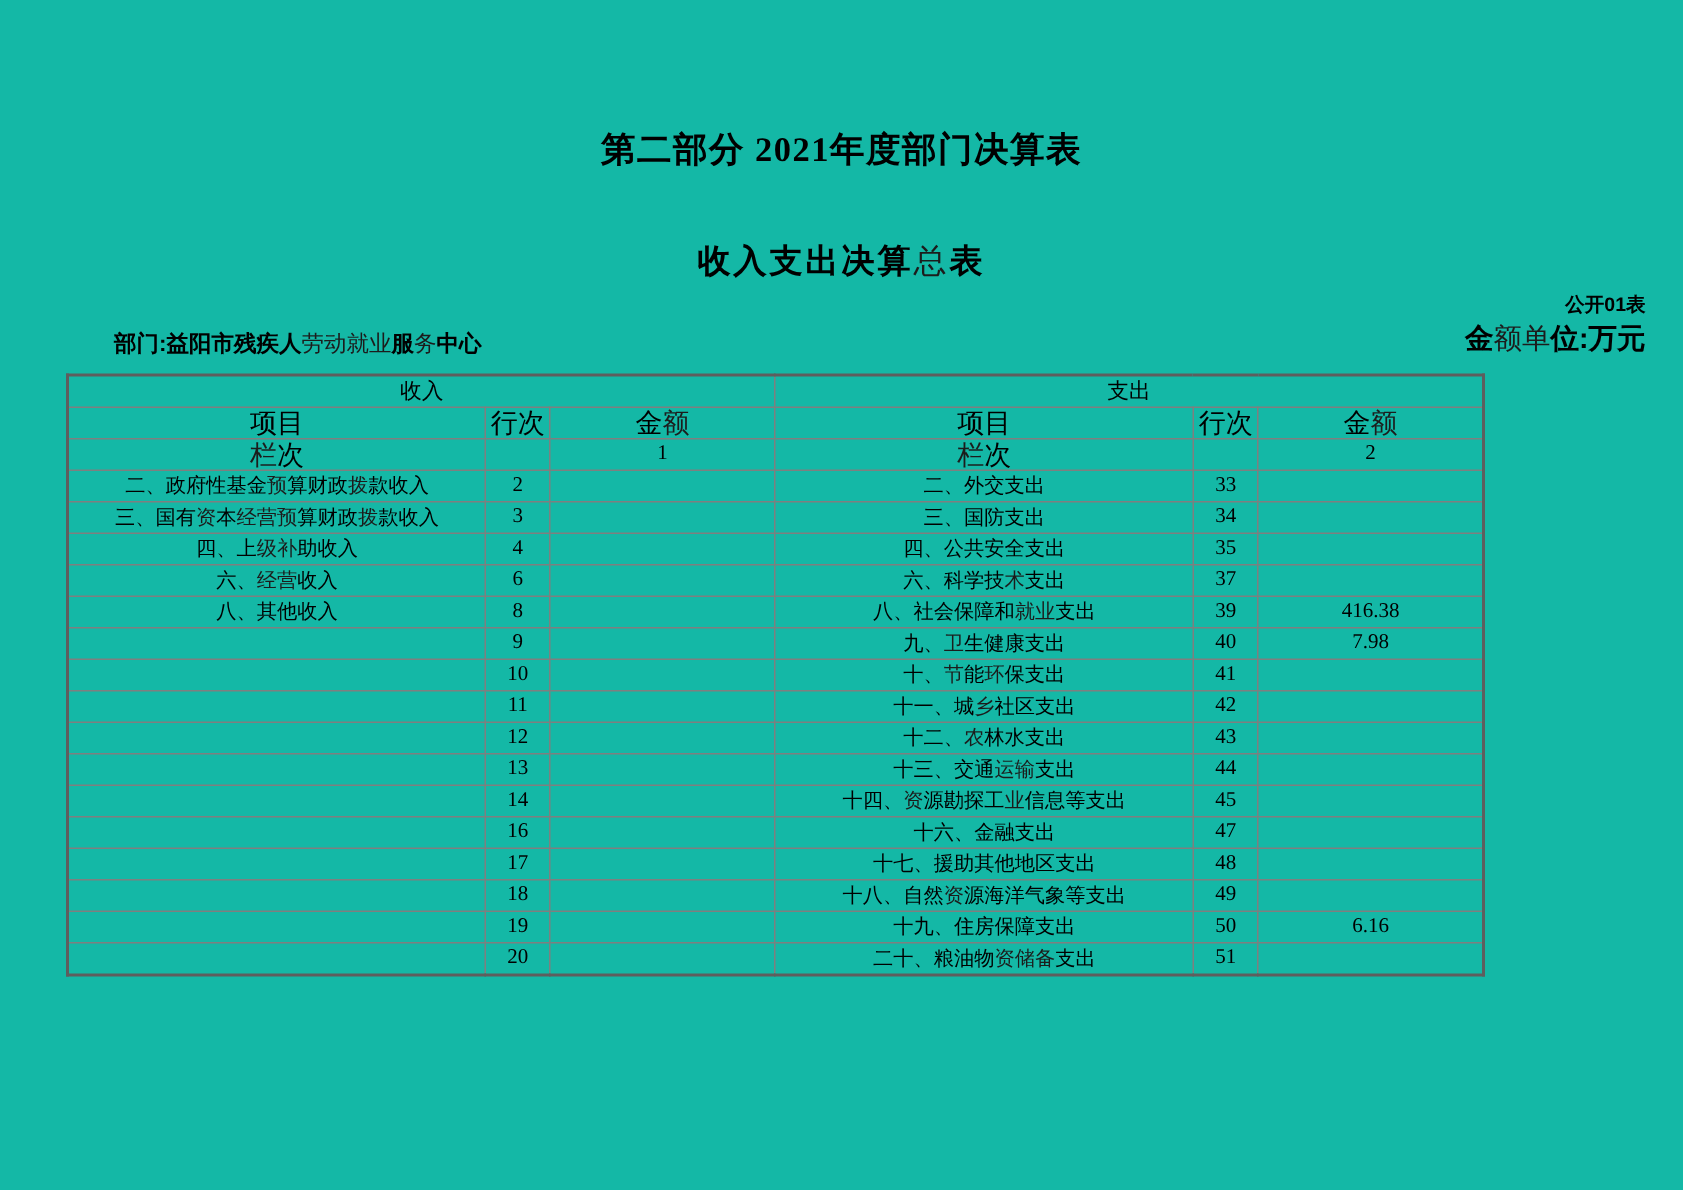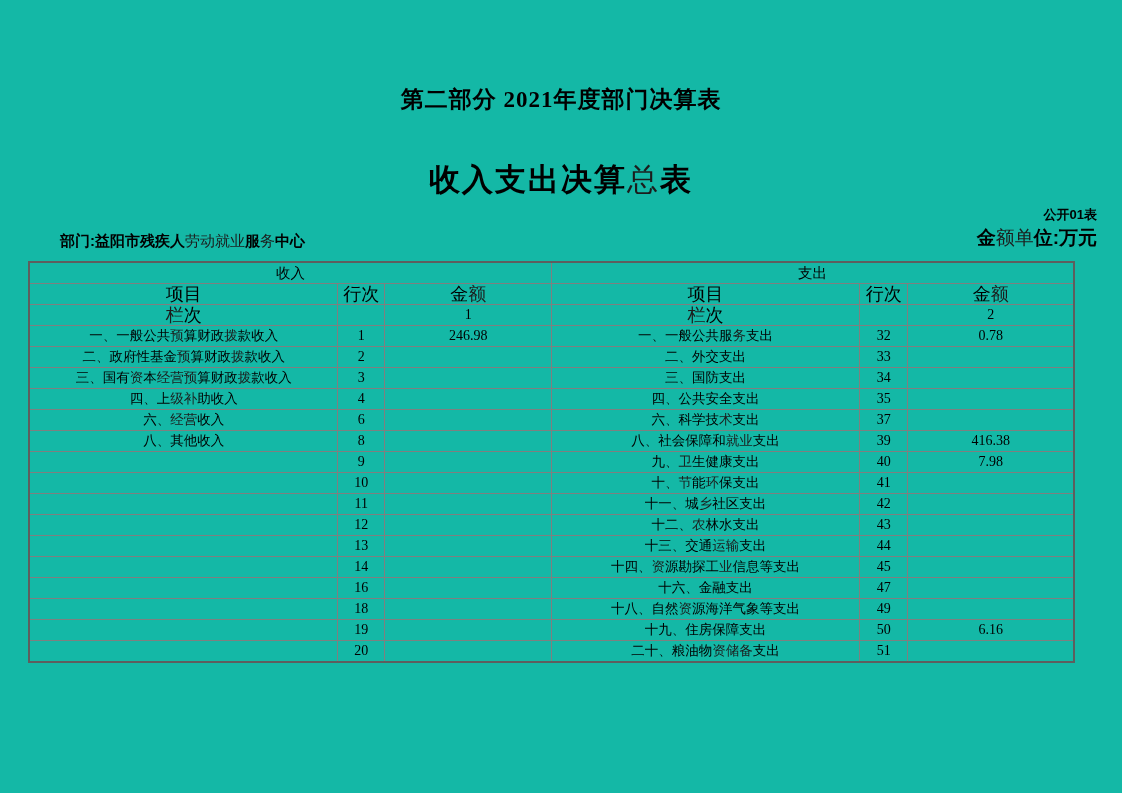--- a/index.html
+++ b/index.html
@@ -1,41 +1,41 @@
 <!DOCTYPE html>
 <html><head>
 <meta charset="utf-8">
 <style>
   html,body { margin:0; padding:0; background:#ffffff; }
   .page {
     width:1122px; height:793px; background:#14b8a6; color:#000;
     position:relative; overflow:hidden;
     font-family:"Liberation Sans", sans-serif;
   }
-  .inner { padding:0 25px 0 28px; }
+  .inner { padding:0 25px 0 44px; }
 
   .doc-title {
     text-align:center; padding-top:84px;
     font-family:"Liberation Serif", serif;
     font-weight:bold; font-size:23px; letter-spacing:1px;
   }
   .doc-subtitle {
     text-align:center; margin-top:44px;
-    font-size:31px; font-weight:bold; letter-spacing:2px;
+    font-size:22px; font-weight:bold; letter-spacing:2px;
   }
   .meta-top { text-align:right; font-size:13px; font-weight:bold; margin-top:5px; }
   .meta-row {
     display:flex; justify-content:space-between; align-items:flex-end;
     margin-top:1px; margin-bottom:10px;
   }
   .dept { font-size:15px; font-weight:bold;margin-left:32px; }
   .unit { font-size:19px; font-weight:bold; }
 
   table.acct {
-    width:1047px; border-collapse:collapse; table-layout:fixed;
+    width:946px; border-collapse:collapse; table-layout:fixed;
     border:2px solid #5e5e5e;
   }
   table.acct th, table.acct td {
     border:1px solid #7f7f7f;
     height:20px; line-height:20px; padding:0;
     overflow:hidden; white-space:nowrap;
     text-align:center; font-weight:normal;
   }
   .cn { font-weight:bold; font-family:"Liberation Sans", sans-serif; }
   .cn .lt { font-weight:normal; font-family:"Liberation Serif", serif; color:#1c1c1c; }
@@ -89,28 +89,20 @@
           <td class="cn colhead"><span class="lt">栏</span>次</td>
           <td></td>
           <td class="num">1</td>
           <td class="cn colhead"><span class="lt">栏</span>次</td>
           <td></td>
           <td class="num">2</td>
         </tr>
       </thead>
       <tbody id="rows">
           <tr>
-    <td class="item cn">一、一般公共<span class="lt">预</span>算财政<span class="lt">拨</span>款收入</td>
-    <td class="line num">1</td>
-    <td class="amount num">246.98</td>
-    <td class="item cn">一、一般公共服<span class="lt">务</span>支出</td>
-    <td class="line num">32</td>
-    <td class="amount num">0.78</td>
-  </tr>
-          <tr>
     <td class="item cn">二、政府性基金<span class="lt">预</span>算财政<span class="lt">拨</span>款收入</td>
     <td class="line num">2</td>
     <td class="amount num"></td>
     <td class="item cn">二、外交支出</td>
     <td class="line num">33</td>
     <td class="amount num"></td>
   </tr>
           <tr>
     <td class="item cn">三、国有<span class="lt">资</span>本<span class="lt">经</span><span class="lt">营</span><span class="lt">预</span>算财政<span class="lt">拨</span>款收入</td>
     <td class="line num">3</td>
@@ -190,20 +182,28 @@
     <td class="item cn">十四、<span class="lt">资</span>源勘探工<span class="lt">业</span>信息等支出</td>
     <td class="line num">45</td>
     <td class="amount num"></td>
   </tr>
           <tr>
     <td class="item cn"></td>
     <td class="line num">16</td>
     <td class="amount num"></td>
     <td class="item cn">十六、金融支出</td>
     <td class="line num">47</td>
+    <td class="amount num"></td>
+  </tr>
+          <tr>
+    <td class="item cn"></td>
+    <td class="line num">17</td>
+    <td class="amount num"></td>
+    <td class="item cn">十七、援助其他地区支出</td>
+    <td class="line num">48</td>
     <td class="amount num"></td>
   </tr>
           <tr>
     <td class="item cn"></td>
     <td class="line num">18</td>
     <td class="amount num"></td>
     <td class="item cn">十八、自然<span class="lt">资</span>源海洋气象等支出</td>
     <td class="line num">49</td>
     <td class="amount num"></td>
   </tr>

